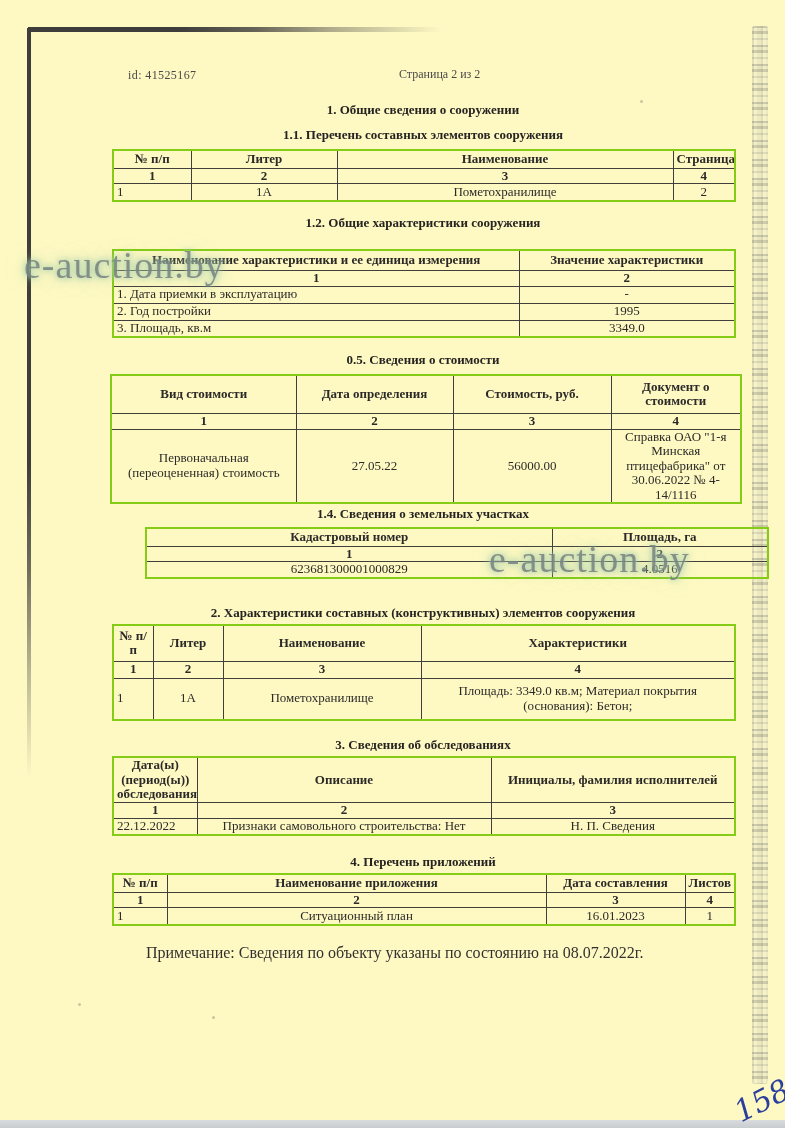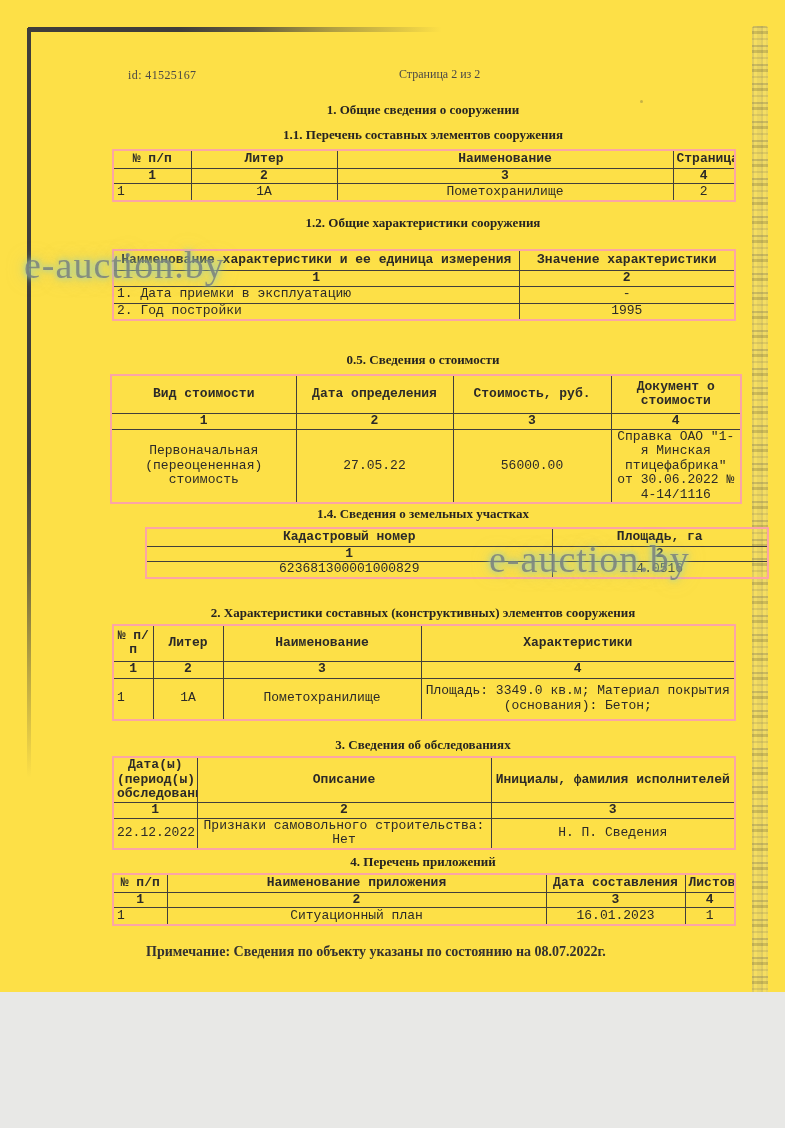--- a/index.html
+++ b/index.html
@@ -1,18 +1,18 @@
 <!DOCTYPE html>
 <html><head>
 <meta charset="utf-8">
 <style>
   html,body { margin:0; padding:0; background:#e8e8e6; }
   .page {
-    position:relative; width:785px; height:992px;
-    background:#fde047; overflow:hidden;
+    position:relative; width:785px; height:1128px;
+    background:#fef9c3; overflow:hidden;
     font-family:"Liberation Serif", serif; color:#2c2a28;
   }
   .abs { position:absolute; }
 
   
   .top-edge-line {
     left:28px; top:27px; width:470px; height:5px;
     background:linear-gradient(to right, #3f3d3b 0%, #3f3d3b 32%,
       rgba(63,61,59,.8) 48%, rgba(63,61,59,.4) 65%, rgba(63,61,59,0) 88%);
   }
@@ -53,21 +53,21 @@
   .t-wrap table {
     border-collapse:collapse; table-layout:fixed; width:100%;
     background:transparent;
   }
   .t-wrap { background:transparent; }
   .t-wrap td, .t-wrap th {
     border:1px solid #413f3c; font-size:13px; color:#2c2a28;
     padding:0 3px; line-height:1.12; vertical-align:middle;
     overflow:hidden;
   }
-  .t-wrap table { border:2px solid #fca5a5;font-family:Liberation Mono, monospace; }
+  .t-wrap table { border:2px solid #84cc16; }
   .t-wrap th { font-weight:bold; text-align:center; }
   .num-row td { font-weight:bold; text-align:center; }
   .ac { text-align:center; }
   .al { text-align:left; }
 
   
   .watermark {
     position:absolute; z-index:6; white-space:nowrap;
     font-family:"Liberation Serif", serif; font-size:38px; letter-spacing:1px;
     color:rgba(118,126,126,0.82);
@@ -77,21 +77,21 @@
   .wm1 { left:24px; top:243px; }
   .wm2 { left:489px; top:537px; }
 
   
   .handwritten {
     position:absolute; left:733px; top:1083px; z-index:7;
     font-family:"DejaVu Serif", serif; font-style:italic;
     font-size:30px; color:#2b3f9e; transform:rotate(-27deg);
   }
 
-  .note { left:146px; top:944px; font-size:14px; color:#333130;font-weight:bold; }
+  .note { left:146px; top:944px; font-size:16px; color:#333130; }
 </style>
 </head>
 <body>
 
 <div class="page">
 
   <div class="abs top-edge-line"></div>
   <div class="abs left-edge-line"></div>
   <div class="abs right-scan-strip"></div>
   <div class="abs bottom-scan-band"></div>
@@ -157,20 +157,24 @@
         <td>2</td>
       </tr>
       <tr style="height:17px">
         <td class="al">1. Дата приемки в эксплуатацию</td>
         <td class="ac">-</td>
       </tr>
       <tr style="height:17px">
         <td class="al">2. Год постройки</td>
         <td class="ac">1995</td>
       </tr>
+      <tr style="height:17px">
+        <td class="al">3. Площадь, кв.м</td>
+        <td class="ac">3349.0</td>
+      </tr>
     </tbody>
       </table>
   </div>
 
   <div class="abs sec-title" style="top:352px;">0.5. Сведения о стоимости</div>
 
   <div class="abs t-wrap" style="left:110px; top:374px; width:630px;">
     <table>
       <colgroup>
           <col style="width:185px">

